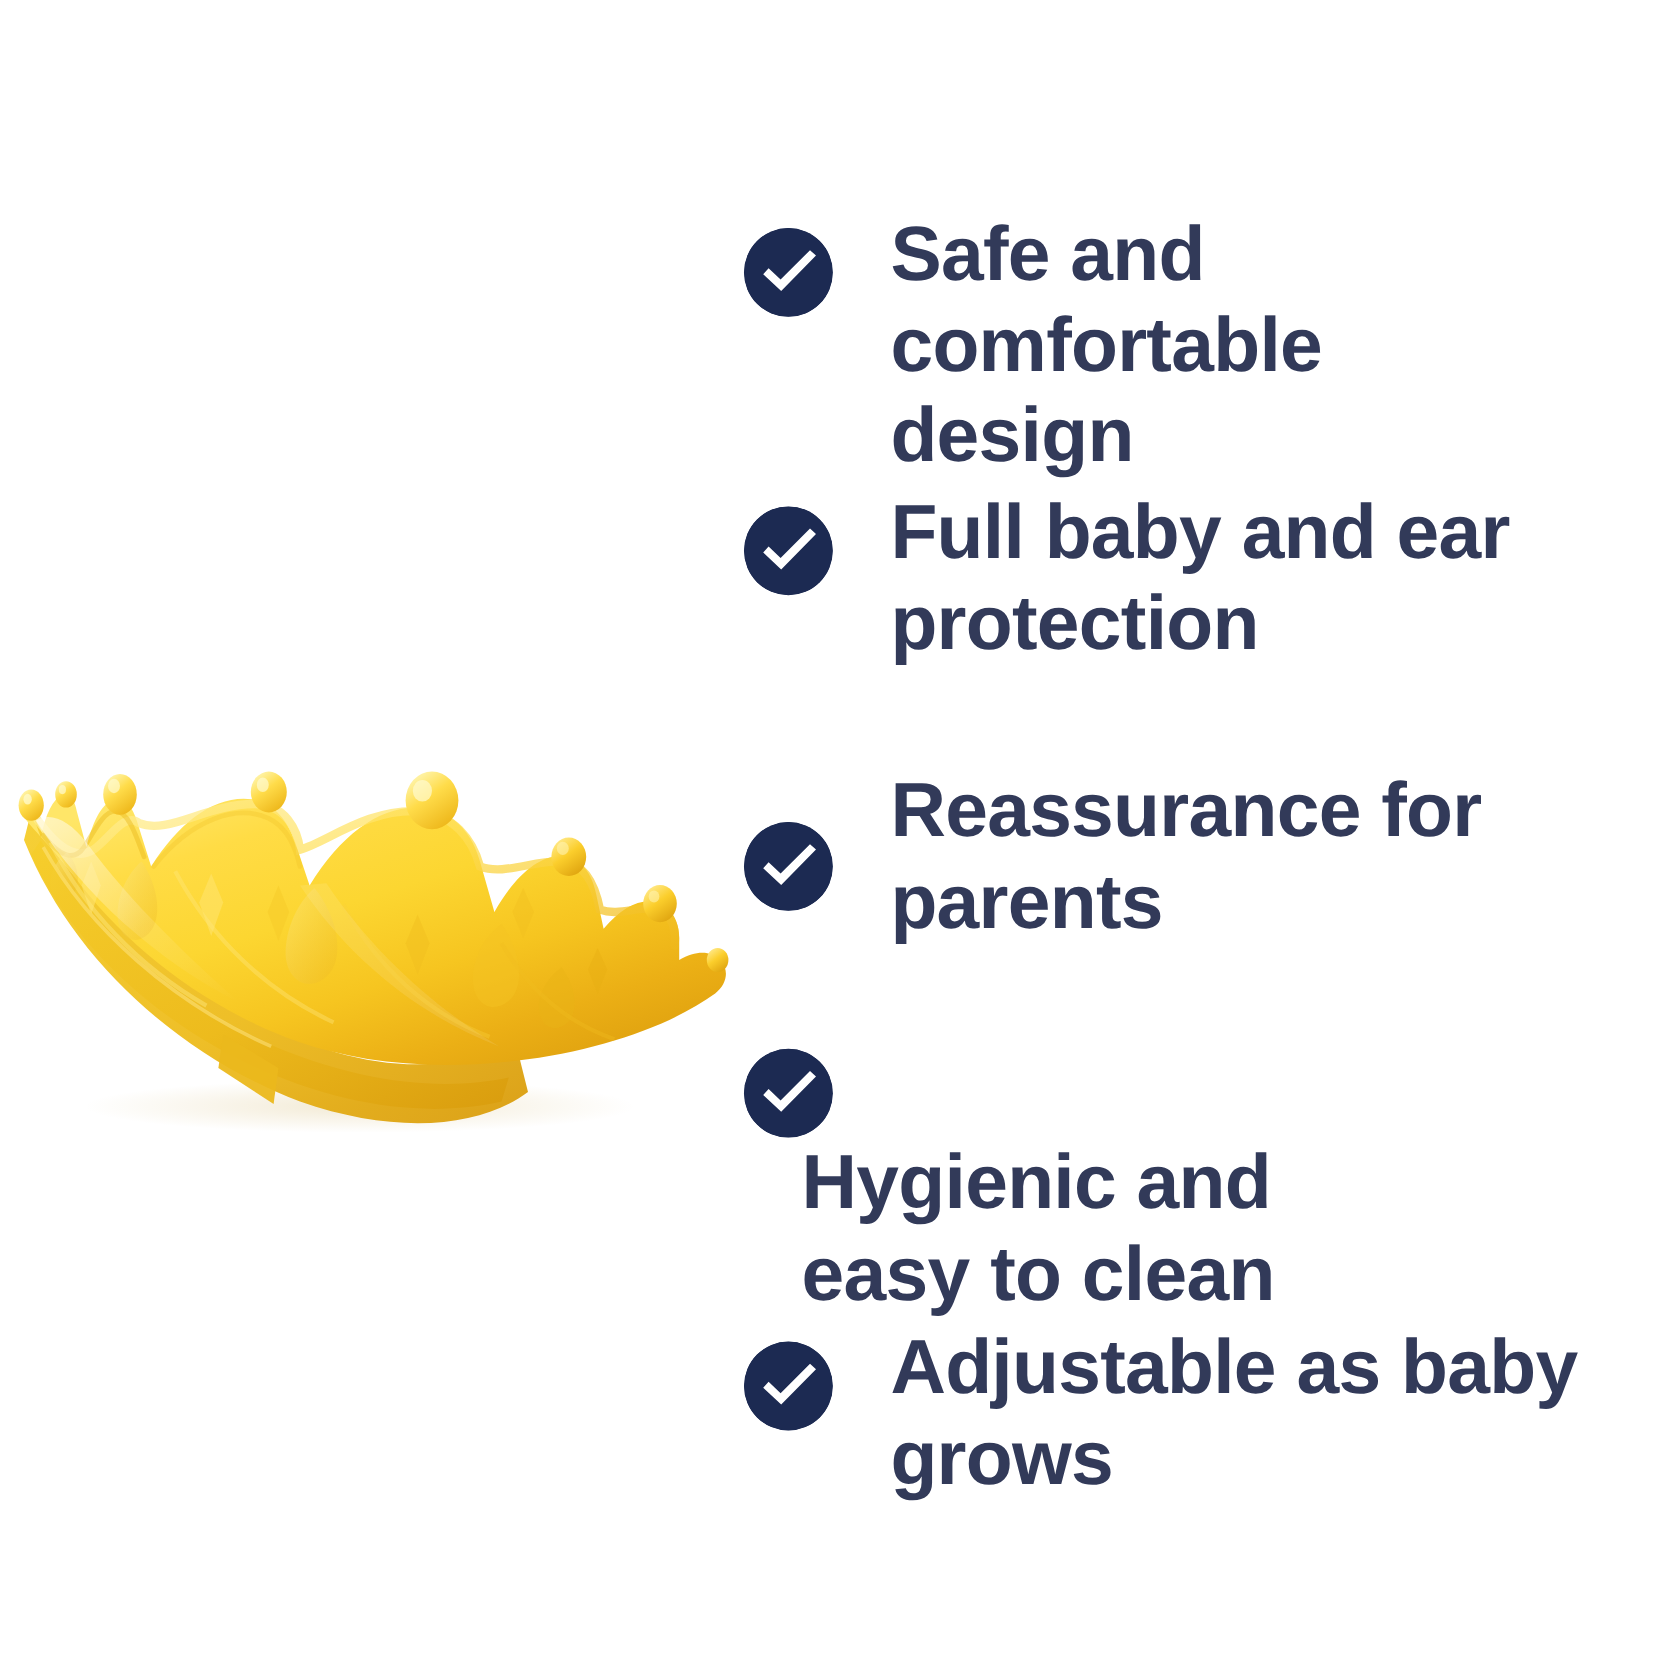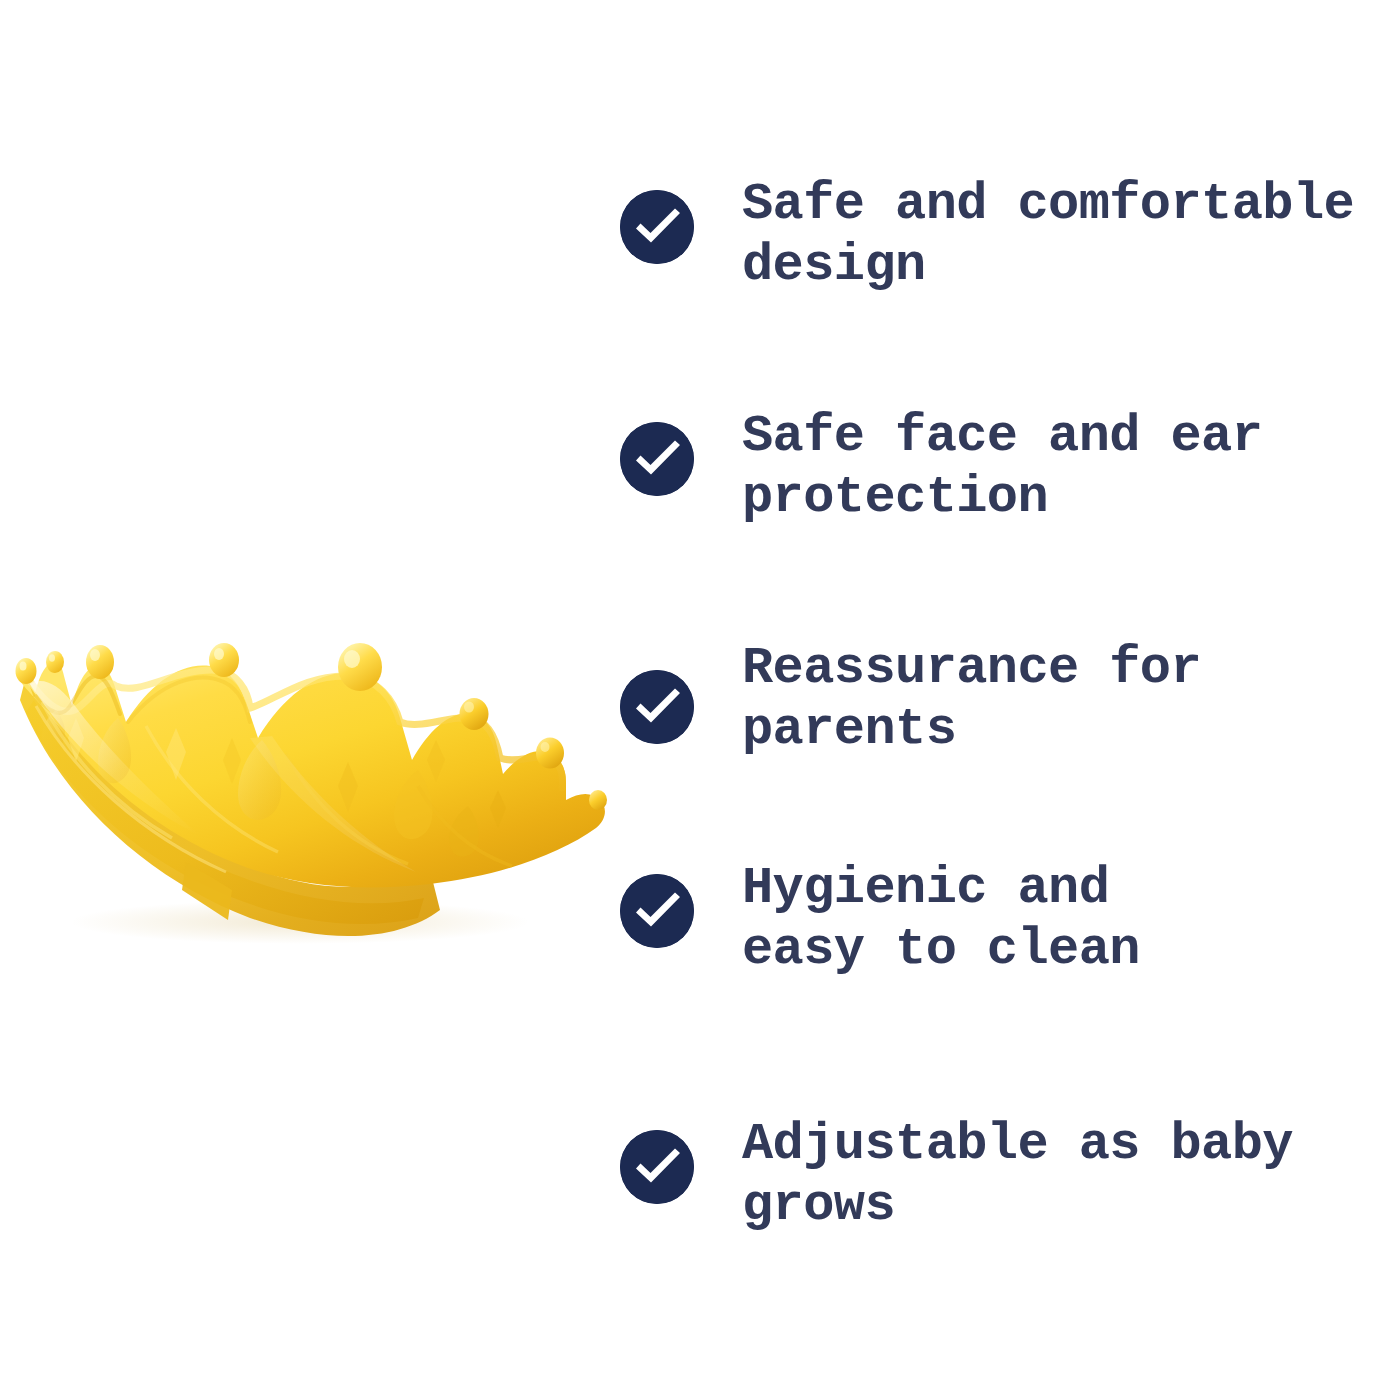--- a/index.html
+++ b/index.html
@@ -48,22 +48,22 @@
   .feature-item {
     position: absolute;
     left: 0;
     display: flex;
     align-items: flex-start;
     width: 760px;
   }
   .feature-item.i0 { top: 24px; }
   .feature-item.i1 { top: 256px; }
   .feature-item.i2 { top: 488px; align-items: center; }
-  .feature-item.i3 { top: 708px; }
-  .feature-item.i4 { top: 952px; margin-top: 12px; }
+  .feature-item.i3 { top: 708px; flex-direction: column; }
+  .feature-item.i4 { top: 952px; }
 
   .check-badge {
     flex: 0 0 auto;
     width: 74px;
     height: 74px;
     border-radius: 50%;
     background: #1c2a52;
     position: relative;
     margin-top: 16px;
     overflow: hidden;
@@ -73,26 +73,26 @@
     left: 0;
     top: 0;
     width: 74px;
     height: 74px;
   }
 
   .feature-text {
     flex: 1 1 auto;
     margin-left: 48px;
     color: #323a59;
-    font-size: 52px;
+    font-size: 64px;
     line-height: 1.18;
     font-weight: 700;
     letter-spacing: -0.6px;
     white-space: pre-line;
-    font-family: Liberation Mono, monospace;
+    font-family: Liberation Sans, sans-serif;
   }
 </style>
 </head>
 <body>
 
 <div class="canvas">
 
   <div class="product-figure">
     <svg viewBox="0 0 660 480" xmlns="http://www.w3.org/2000/svg" aria-hidden="true">
       <defs>
@@ -257,21 +257,21 @@
 design</span>
     </div>
 
     <div class="feature-item i1">
       <span class="check-badge">
         <svg viewBox="0 0 74 74" xmlns="http://www.w3.org/2000/svg" aria-hidden="true">
           <circle cx="37" cy="37" r="37" fill="#1c2a52"></circle>
           <path d="M16 38.5 L20.5 33.5 L30.5 43 L55 18.5 L60 23 L31 52.5 Z" fill="#ffffff"></path>
         </svg>
       </span>
-      <span class="feature-text">Safe face and ear
+      <span class="feature-text">Full baby and ear
 protection</span>
     </div>
 
     <div class="feature-item i2">
       <span class="check-badge">
         <svg viewBox="0 0 74 74" xmlns="http://www.w3.org/2000/svg" aria-hidden="true">
           <circle cx="37" cy="37" r="37" fill="#1c2a52"></circle>
           <path d="M16 38.5 L20.5 33.5 L30.5 43 L55 18.5 L60 23 L31 52.5 Z" fill="#ffffff"></path>
         </svg>
       </span>

